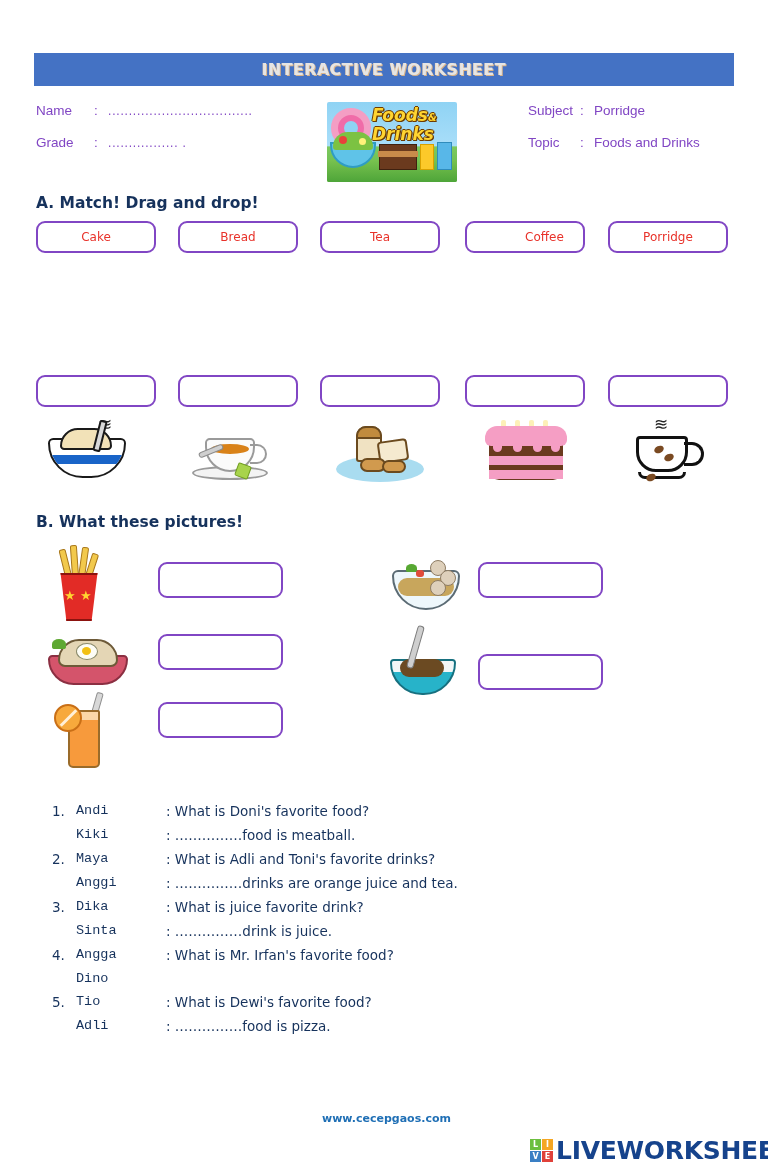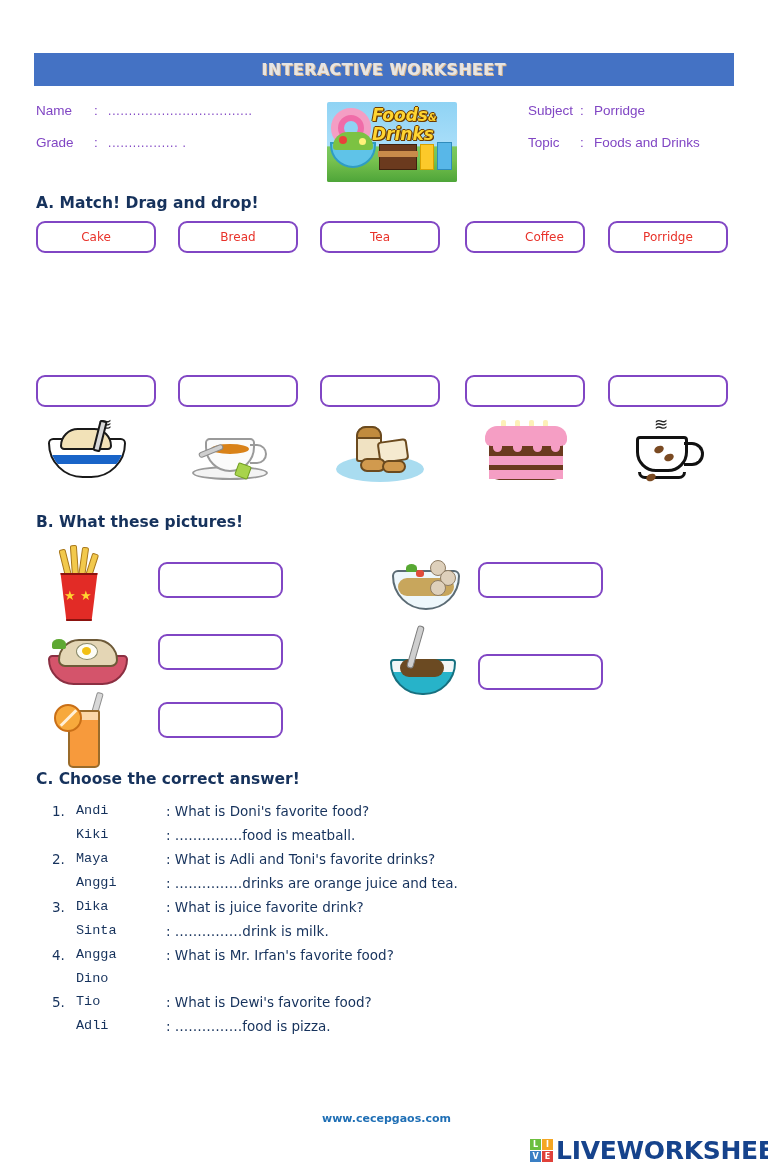--- a/index.html
+++ b/index.html
@@ -618,21 +618,20 @@
   </div>
   <div class="answer-box" style="left:478px; top:654px;"></div>
 
   <div class="clip" style="left:50px; top:688px; width:68px; height:82px;">
     <div class="oj-straw"></div>
     <div class="oj-glass"></div>
     <div class="oj-slice"></div>
   </div>
   <div class="answer-box" style="left:158px; top:702px;"></div>
 
-  <div class="section-heading" id="heading-c">C. Choose the correct answer!</div>
 
   <div class="c-list">
     <div class="c-item">
       <span class="c-num">1.</span>
       <span class="c-speaker">Andi</span>
       <span class="c-text">: What is Doni's favorite food?</span>
     </div>
     <div class="c-item">
       <span class="c-num"></span>
       <span class="c-speaker">Kiki</span>
@@ -649,21 +648,21 @@
       <span class="c-text">: ……………drinks are orange juice and tea.</span>
     </div>
     <div class="c-item">
       <span class="c-num">3.</span>
       <span class="c-speaker">Dika</span>
       <span class="c-text">: What is juice favorite drink?</span>
     </div>
     <div class="c-item">
       <span class="c-num"></span>
       <span class="c-speaker">Sinta</span>
-      <span class="c-text">: ……………drink is milk.</span>
+      <span class="c-text">: ……………drink is juice.</span>
     </div>
     <div class="c-item">
       <span class="c-num">4.</span>
       <span class="c-speaker">Angga</span>
       <span class="c-text">: What is Mr. Irfan's favorite food?</span>
     </div>
     <div class="c-item">
       <span class="c-num"></span>
       <span class="c-speaker">Dino</span>
     </div>

